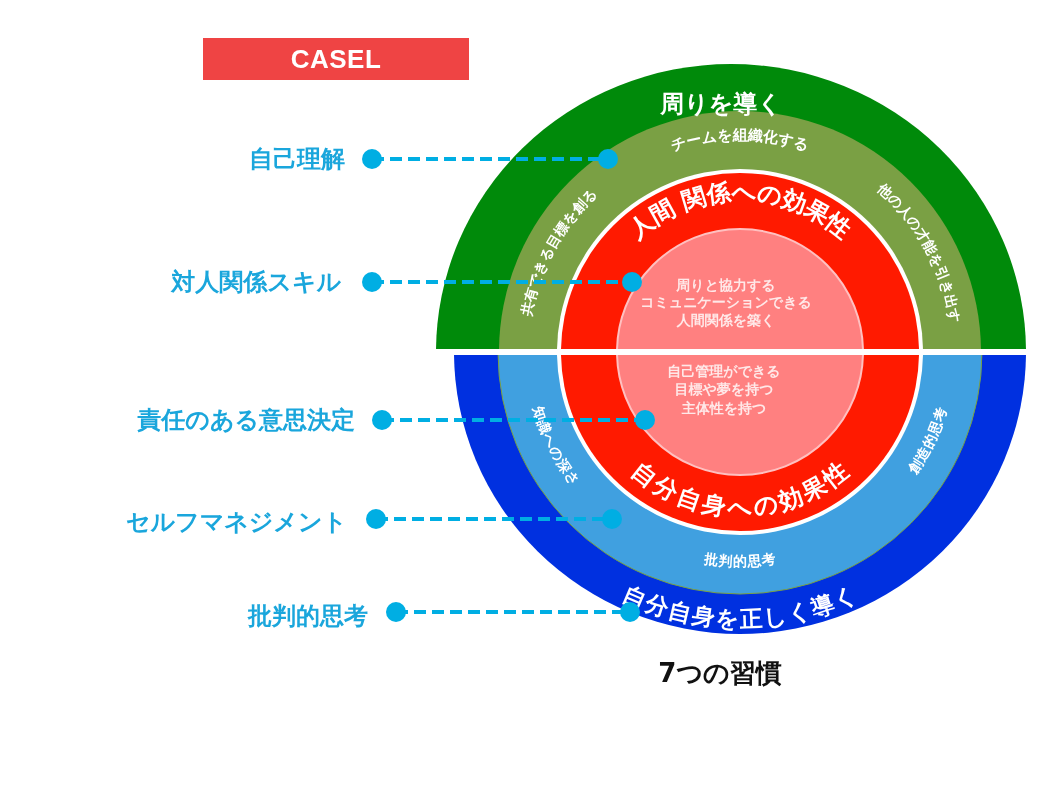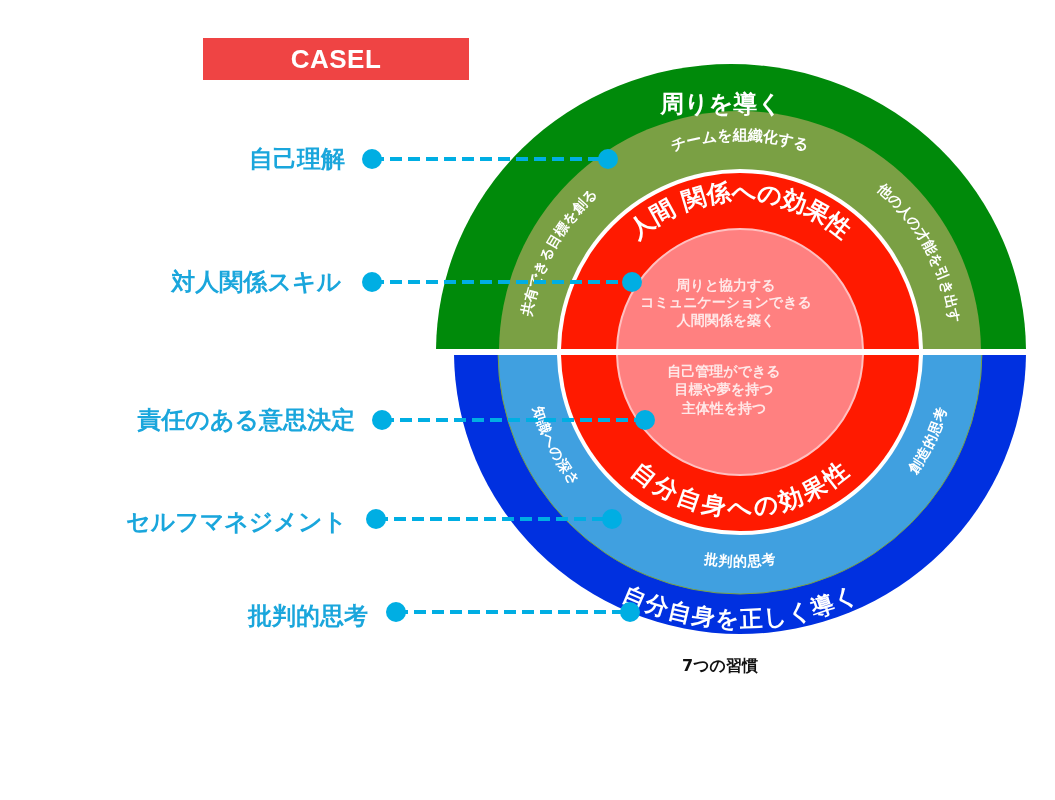--- a/index.html
+++ b/index.html
@@ -6,21 +6,21 @@
   body { width:1055px; height:800px; position:relative; overflow:hidden;
          font-family: "DejaVu Sans", "Liberation Sans", sans-serif; }
   #diagram { position:absolute; left:0; top:0; width:1055px; height:800px; }
   .casel-box { position:absolute; left:203px; top:38px; width:266px; height:42px;
                background:#ef4444; color:#fff; font-weight:bold; font-size:26px;
                display:flex; align-items:center; justify-content:center;
                font-family:"Liberation Sans", sans-serif; letter-spacing:0.5px; }
   .left-label { position:absolute; color:#1aa6dc; font-weight:bold; font-size:24px;
                 white-space:nowrap; text-align:right; }
   .footer-label { position:absolute; left:640px; top:656px; width:160px; text-align:center;
-                  font-weight:bold; font-size:16px; color:#111; }
+                  font-weight:bold; font-size:26px; color:#111; }
 </style>
 </head>
 <body>
 
 <div class="casel-box">CASEL</div>
 
 <div class="left-label" style="right:710px; top:143px;">自己理解</div>
 <div class="left-label" style="right:714px; top:266px;">対人関係スキル</div>
 <div class="left-label" style="right:700px; top:404px;">責任のある意思決定</div>
 <div class="left-label" style="right:708px; top:506px;">セルフマネジメント</div>

